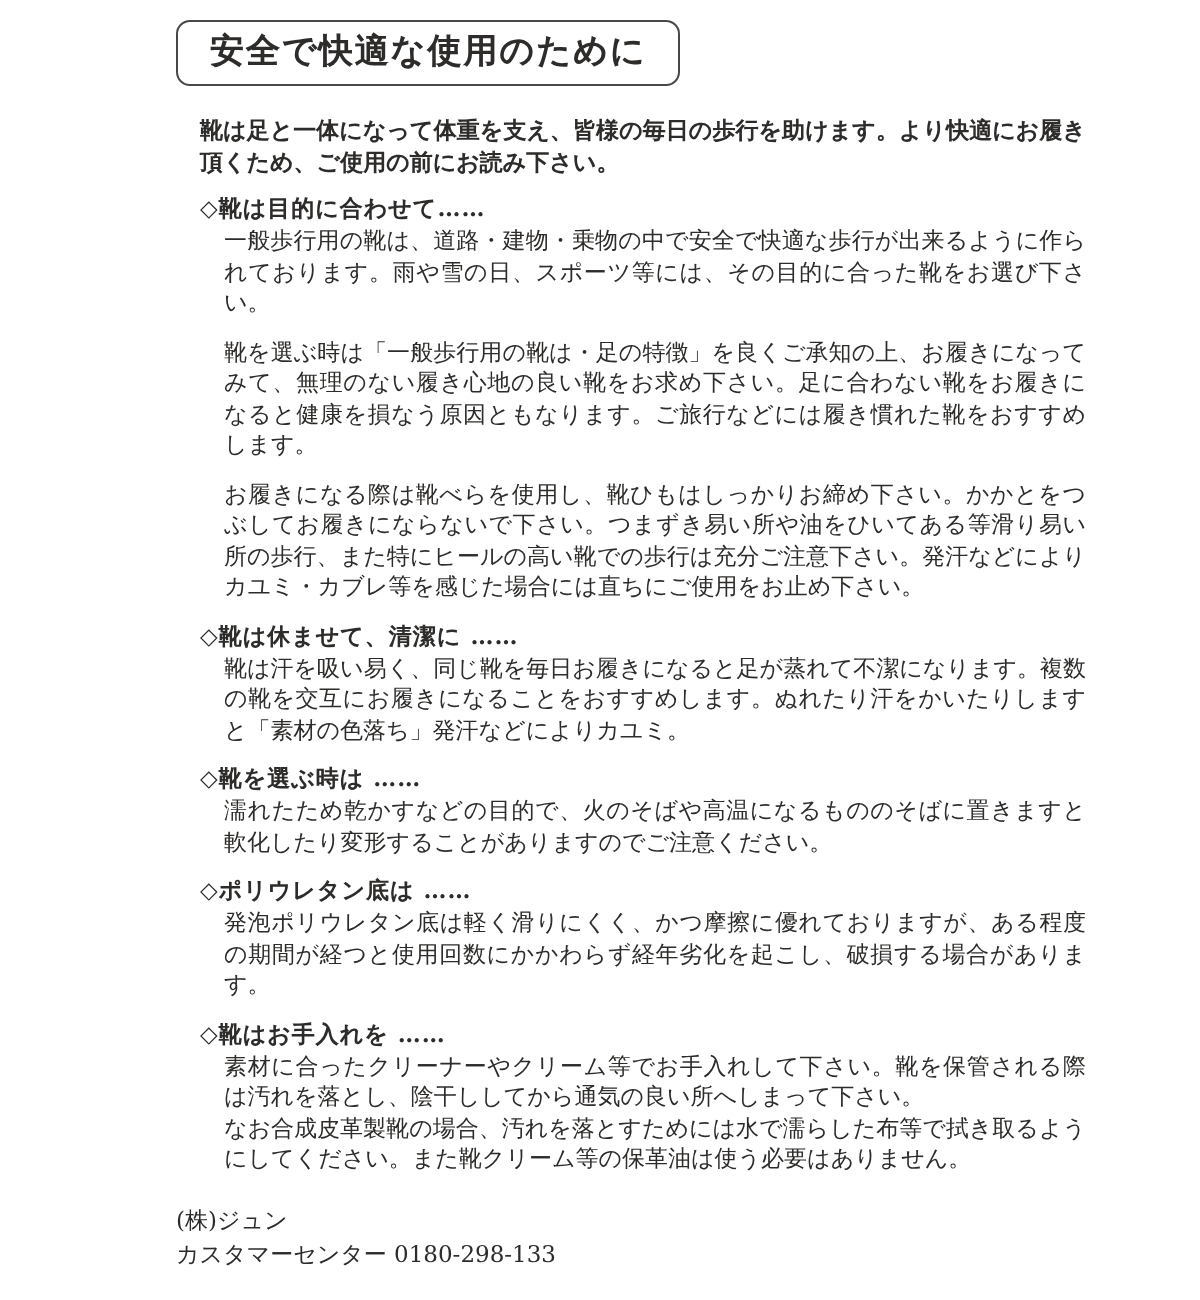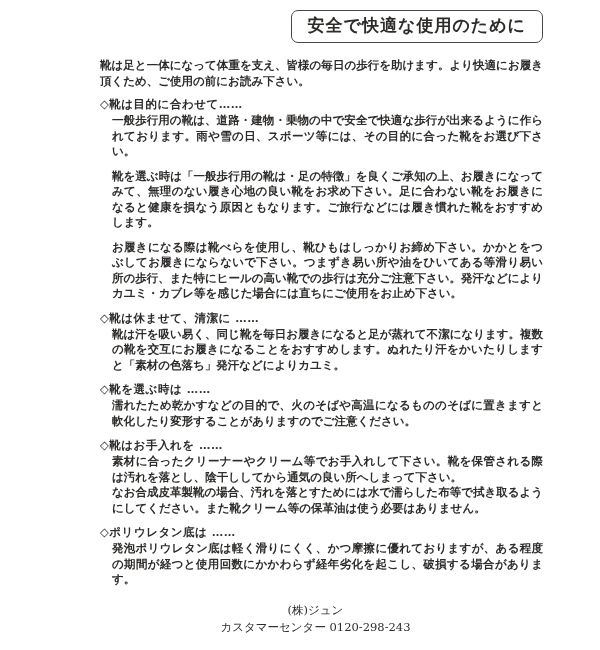--- a/index.html
+++ b/index.html
@@ -12,21 +12,21 @@
     width: 600px;
     height: 650px;
     background: #ffffff;
     color: #2e2c2a;
     font-family: "DejaVu Serif", "Liberation Serif", serif;
     overflow: hidden;
     box-sizing: border-box;
     padding: 10px 57px 0 88px;
   }
   .title-wrap {
-    text-align: right;
+    text-align: left;
     margin: 0 0 14px 0;
   }
   .title-box {
     display: inline-block;
     border: 1.5px solid #4a4846;
     border-radius: 7px;
     padding: 3px 16px 5px 16px;
     font-size: 17px;
     font-weight: 600;
     letter-spacing: 1px;
@@ -46,27 +46,27 @@
     margin: 0 0 1px 0;
     font-size: 11.5px;
     line-height: 15px;
     font-weight: 700;
     letter-spacing: 0.5px;
   }
   .section-body {
     margin: 0 0 0 12px;
     font-size: 11.5px;
     line-height: 15.5px;
-    font-weight: 700;
+    font-weight: 400;
     text-align: justify;
     white-space: pre-line;
   }
   .footer {
     margin-top: 14px;
-    text-align: center;
+    text-align: left;
     font-size: 11.5px;
     line-height: 17px;
     font-weight: 500;
   }
 </style>
 </head>
 <body>
 
 <div class="page">
 
@@ -93,28 +93,28 @@
     <h2 class="section-heading">◇靴は休ませて、清潔に ……</h2>
     <p class="section-body">靴は汗を吸い易く、同じ靴を毎日お履きになると足が蒸れて不潔になります。複数の靴を交互にお履きになることをおすすめします。ぬれたり汗をかいたりしますと「素材の色落ち」発汗などによりカユミ。</p>
   </div>
 
   <div class="section">
     <h2 class="section-heading">◇靴を選ぶ時は ……</h2>
     <p class="section-body">濡れたため乾かすなどの目的で、火のそばや高温になるもののそばに置きますと軟化したり変形することがありますのでご注意ください。</p>
   </div>
 
   <div class="section">
+    <h2 class="section-heading">◇ポリウレタン底は ……</h2>
+    <p class="section-body">発泡ポリウレタン底は軽く滑りにくく、かつ摩擦に優れておりますが、ある程度の期間が経つと使用回数にかかわらず経年劣化を起こし、破損する場合があります。</p>
+  </div>
+
+  <div class="section">
     <h2 class="section-heading">◇靴はお手入れを ……</h2>
     <p class="section-body">素材に合ったクリーナーやクリーム等でお手入れして下さい。靴を保管される際は汚れを落とし、陰干ししてから通気の良い所へしまって下さい。
 なお合成皮革製靴の場合、汚れを落とすためには水で濡らした布等で拭き取るようにしてください。また靴クリーム等の保革油は使う必要はありません。</p>
   </div>
 
-  <div class="section">
-    <h2 class="section-heading">◇ポリウレタン底は ……</h2>
-    <p class="section-body">発泡ポリウレタン底は軽く滑りにくく、かつ摩擦に優れておりますが、ある程度の期間が経つと使用回数にかかわらず経年劣化を起こし、破損する場合があります。</p>
-  </div>
-
   <div class="footer">
     <div>(株)ジュン</div>
-    <div>カスタマーセンター 0120-298-243</div>
+    <div>カスタマーセンター 0180-298-133</div>
   </div>
 
 </div>
 
 </body></html>

